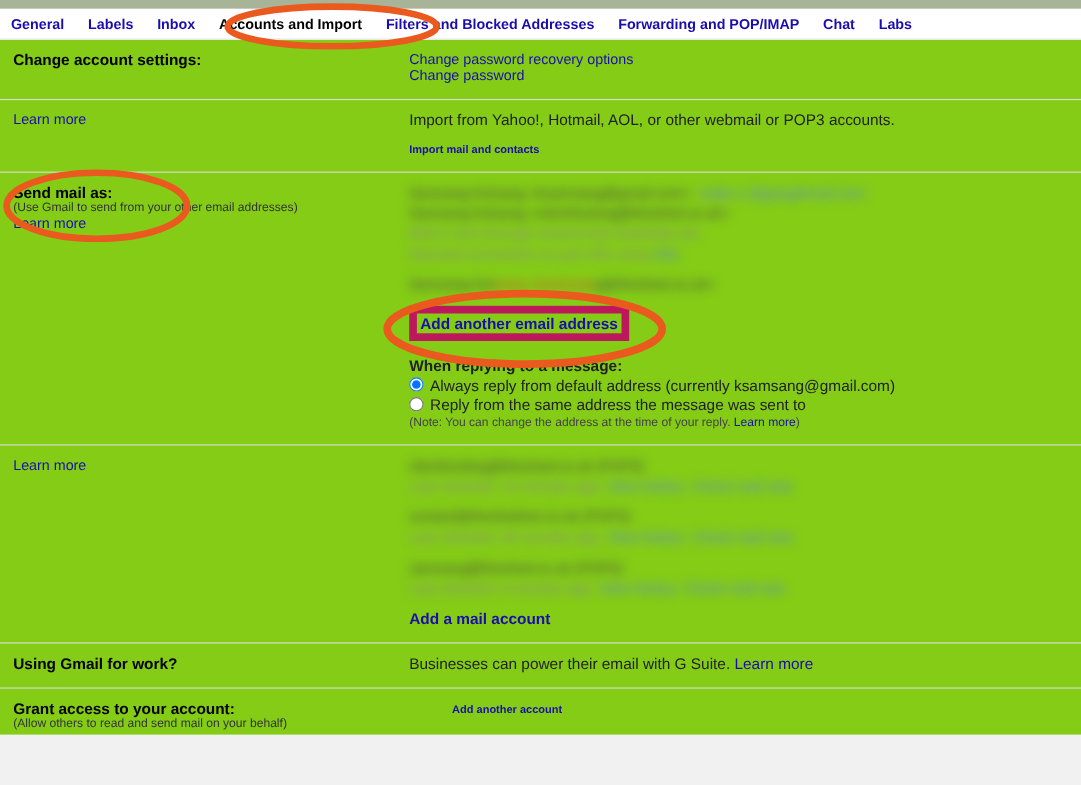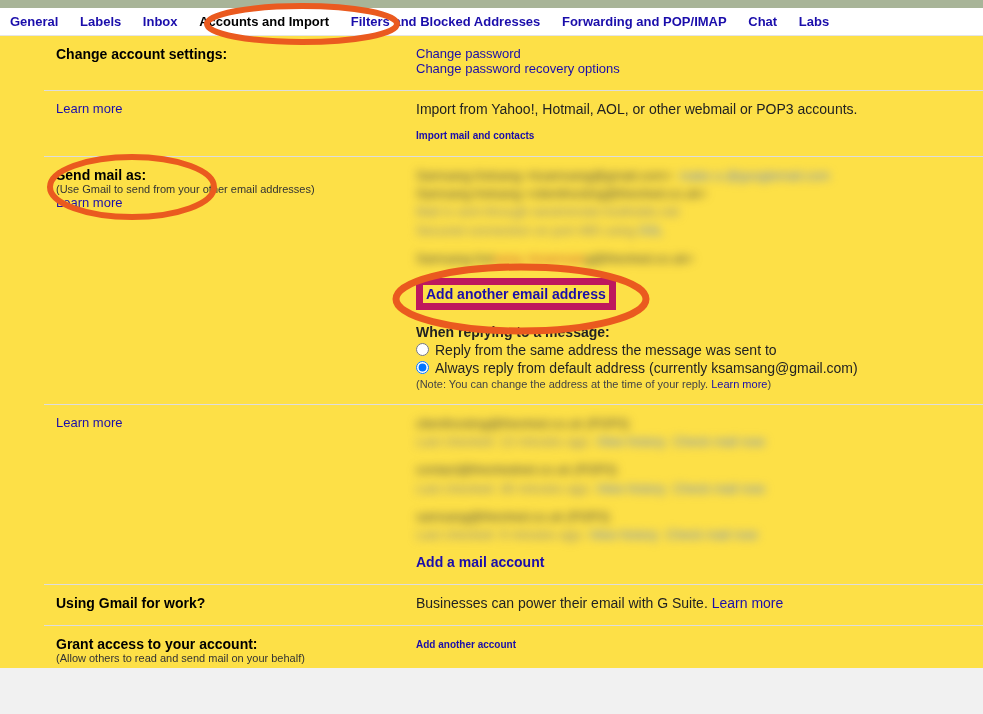--- a/index.html
+++ b/index.html
@@ -26,21 +26,21 @@
   font-weight: bold;
   font-size: 13px;
   margin-right: 18px;
   cursor: pointer;
   position: relative;
   z-index: 5;
 }
 .tab.active {
   color: #000;
 }
-.content { background: #fde047; padding-left: 44px; }
+.content { background: #84cc16; }
 .section {
   padding: 10px 12px 14px 12px;
   border-bottom: 1px solid #ddd;
   display: flex;
   align-items: flex-start;
 }
 .section-left {
   width: 360px;
   flex-shrink: 0;
   position: relative;
@@ -125,22 +125,22 @@
   </svg>
 </div>
 
 <div class="content">
 
   <div class="section">
     <div class="section-left">
       <div class="section-title">Change account settings:</div>
     </div>
     <div class="section-right">
+      <div><span class="link">Change password recovery options</span></div>
       <div><span class="link">Change password</span></div>
-      <div><span class="link">Change password recovery options</span></div>
     </div>
   </div>
 
   <div class="section">
     <div class="section-left">
       <div><span class="link">Learn more</span></div>
     </div>
     <div class="section-right">
       <div class="bodytext">Import from Yahoo!, Hotmail, AOL, or other webmail or POP3 accounts.</div>
       <div style="margin-top:10px"><span class="link bold">Import mail and contacts</span></div>
@@ -167,26 +167,26 @@
       </div>
 
       <span class="add-link-box">Add another email address</span>
 
       <svg class="annot" style="left:-30px; top:92px;" width="280" height="80">
         <ellipse cx="135" cy="40" rx="125" ry="32" fill="none" stroke="#ea5a1f" stroke-width="7"></ellipse>
       </svg>
 
       <div class="reply-heading">When replying to a message:</div>
       <label class="radio-row">
+        <input type="radio" name="replymode" checked="" style="">
+        <span>Always reply from default address (currently ksamsang@gmail.com)</span>
+      </label>
+      <label class="radio-row">
         <input type="radio" name="replymode" style="">
         <span>Reply from the same address the message was sent to</span>
-      </label>
-      <label class="radio-row">
-        <input type="radio" name="replymode" checked="" style="">
-        <span>Always reply from default address (currently ksamsang@gmail.com)</span>
       </label>
       <div class="smallnote">
         <span>(Note: You can change the address at the time of your reply. </span><span class="link" style="font-size:11px">Learn more</span><span>)</span>
       </div>
     </div>
   </div>
 
   <div class="section">
     <div class="section-left">
       <div><span class="link">Learn more</span></div>
@@ -206,21 +206,21 @@
 
   <div class="section">
     <div class="section-left">
       <div class="section-title">Using Gmail for work?</div>
     </div>
     <div class="section-right">
       <span class="bodytext">Businesses can power their email with G Suite. </span><span class="link" style="font-size:14px">Learn more</span>
     </div>
   </div>
 
-  <div class="section" style="border-bottom:none; padding-bottom:4px;">
+  <div class="section" style="border-bottom:none; padding-bottom:4px;gap:39px;">
     <div class="section-left">
       <div class="section-title">Grant access to your account:</div>
       <div class="subtext">(Allow others to read and send mail on your behalf)</div>
     </div>
     <div class="section-right">
       <span class="link bold">Add another account</span>
     </div>
   </div>
 
 </div>

